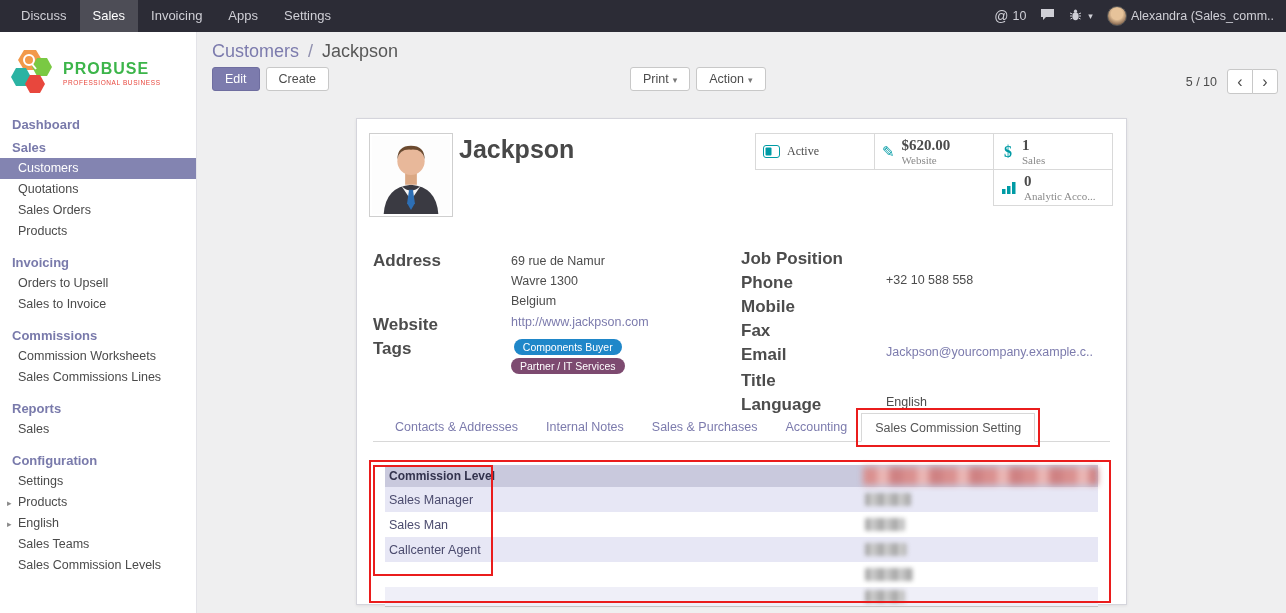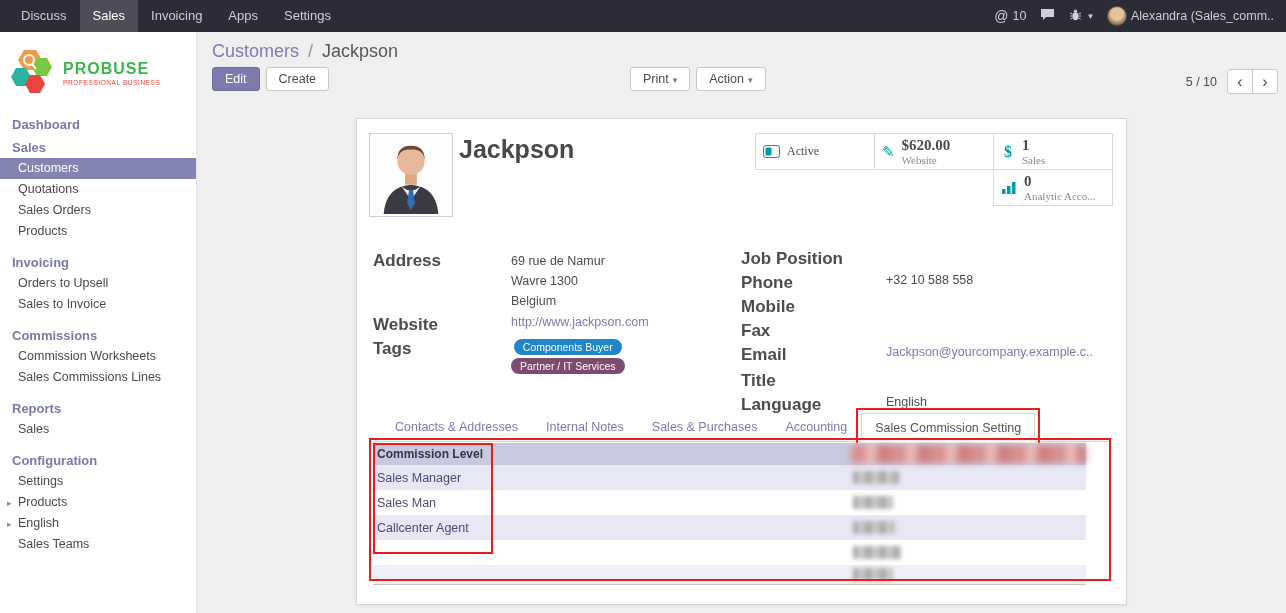--- a/index.html
+++ b/index.html
@@ -87,21 +87,21 @@
   .frow.h20 { min-height:20px; }
   .frow.h24 { min-height:24px; }
   .frow.h17 { min-height:17px; }
 
   
   .tabs { position:absolute; left:16px; right:16px; top:294px; display:flex; align-items:flex-end; border-bottom:1px solid #d8d8d8; padding-left:8px; height:29px; }
   .tab { padding:7px 13px 6px; font-size:12.5px; color:#7c7bad; cursor:pointer; white-space:nowrap; border:1px solid transparent; }
   .tab.active { background:#fff; border-color:#d8d8d8; border-bottom-color:#fff; color:#555; margin-bottom:-1px; outline:2px solid #ea1c1c; outline-offset:3px; }
 
   
-  .ctable { position:absolute; left:16px; top:324px; width:713px; }
+  .ctable { position:absolute; left:16px; top:346px; width:713px;padding-left:12px; }
   .trow { display:flex; width:713px; }
   .trow.thead { height:22px; background:#c9c9dd; }
   .trow.r { height:25px; }
   .trow.odd { background:#e7e7f5; }
   .trow.even { background:#fff; }
   .trow.strip { height:20px; background:#efeff8; border-bottom:1px solid #c4c4c4; }
   .tcell { display:flex; align-items:center; }
   .tcell.c1 { flex:0 0 478px; padding-left:4px; }
   .tcell.c2 { flex:0 0 235px; }
   .th-label { font-size:12px; font-weight:bold; color:#33334d; }
@@ -204,20 +204,21 @@
         <div class="nav-item">Settings</div>
         <div class="nav-item">
           <span class="caret">▸</span>
           <span>Products</span>
         </div>
         <div class="nav-item">
           <span class="caret">▸</span>
           <span>English</span>
         </div>
         <div class="nav-item">Sales Teams</div>
+        <div class="nav-item">Sales Commission Levels</div>
       </div>
     </nav>
   </aside>
 
   <main class="main">
 
     <div class="control">
       <div class="breadcrumb">
         <span class="bc-link">Customers</span>
         <span class="bc-sep">/</span>

